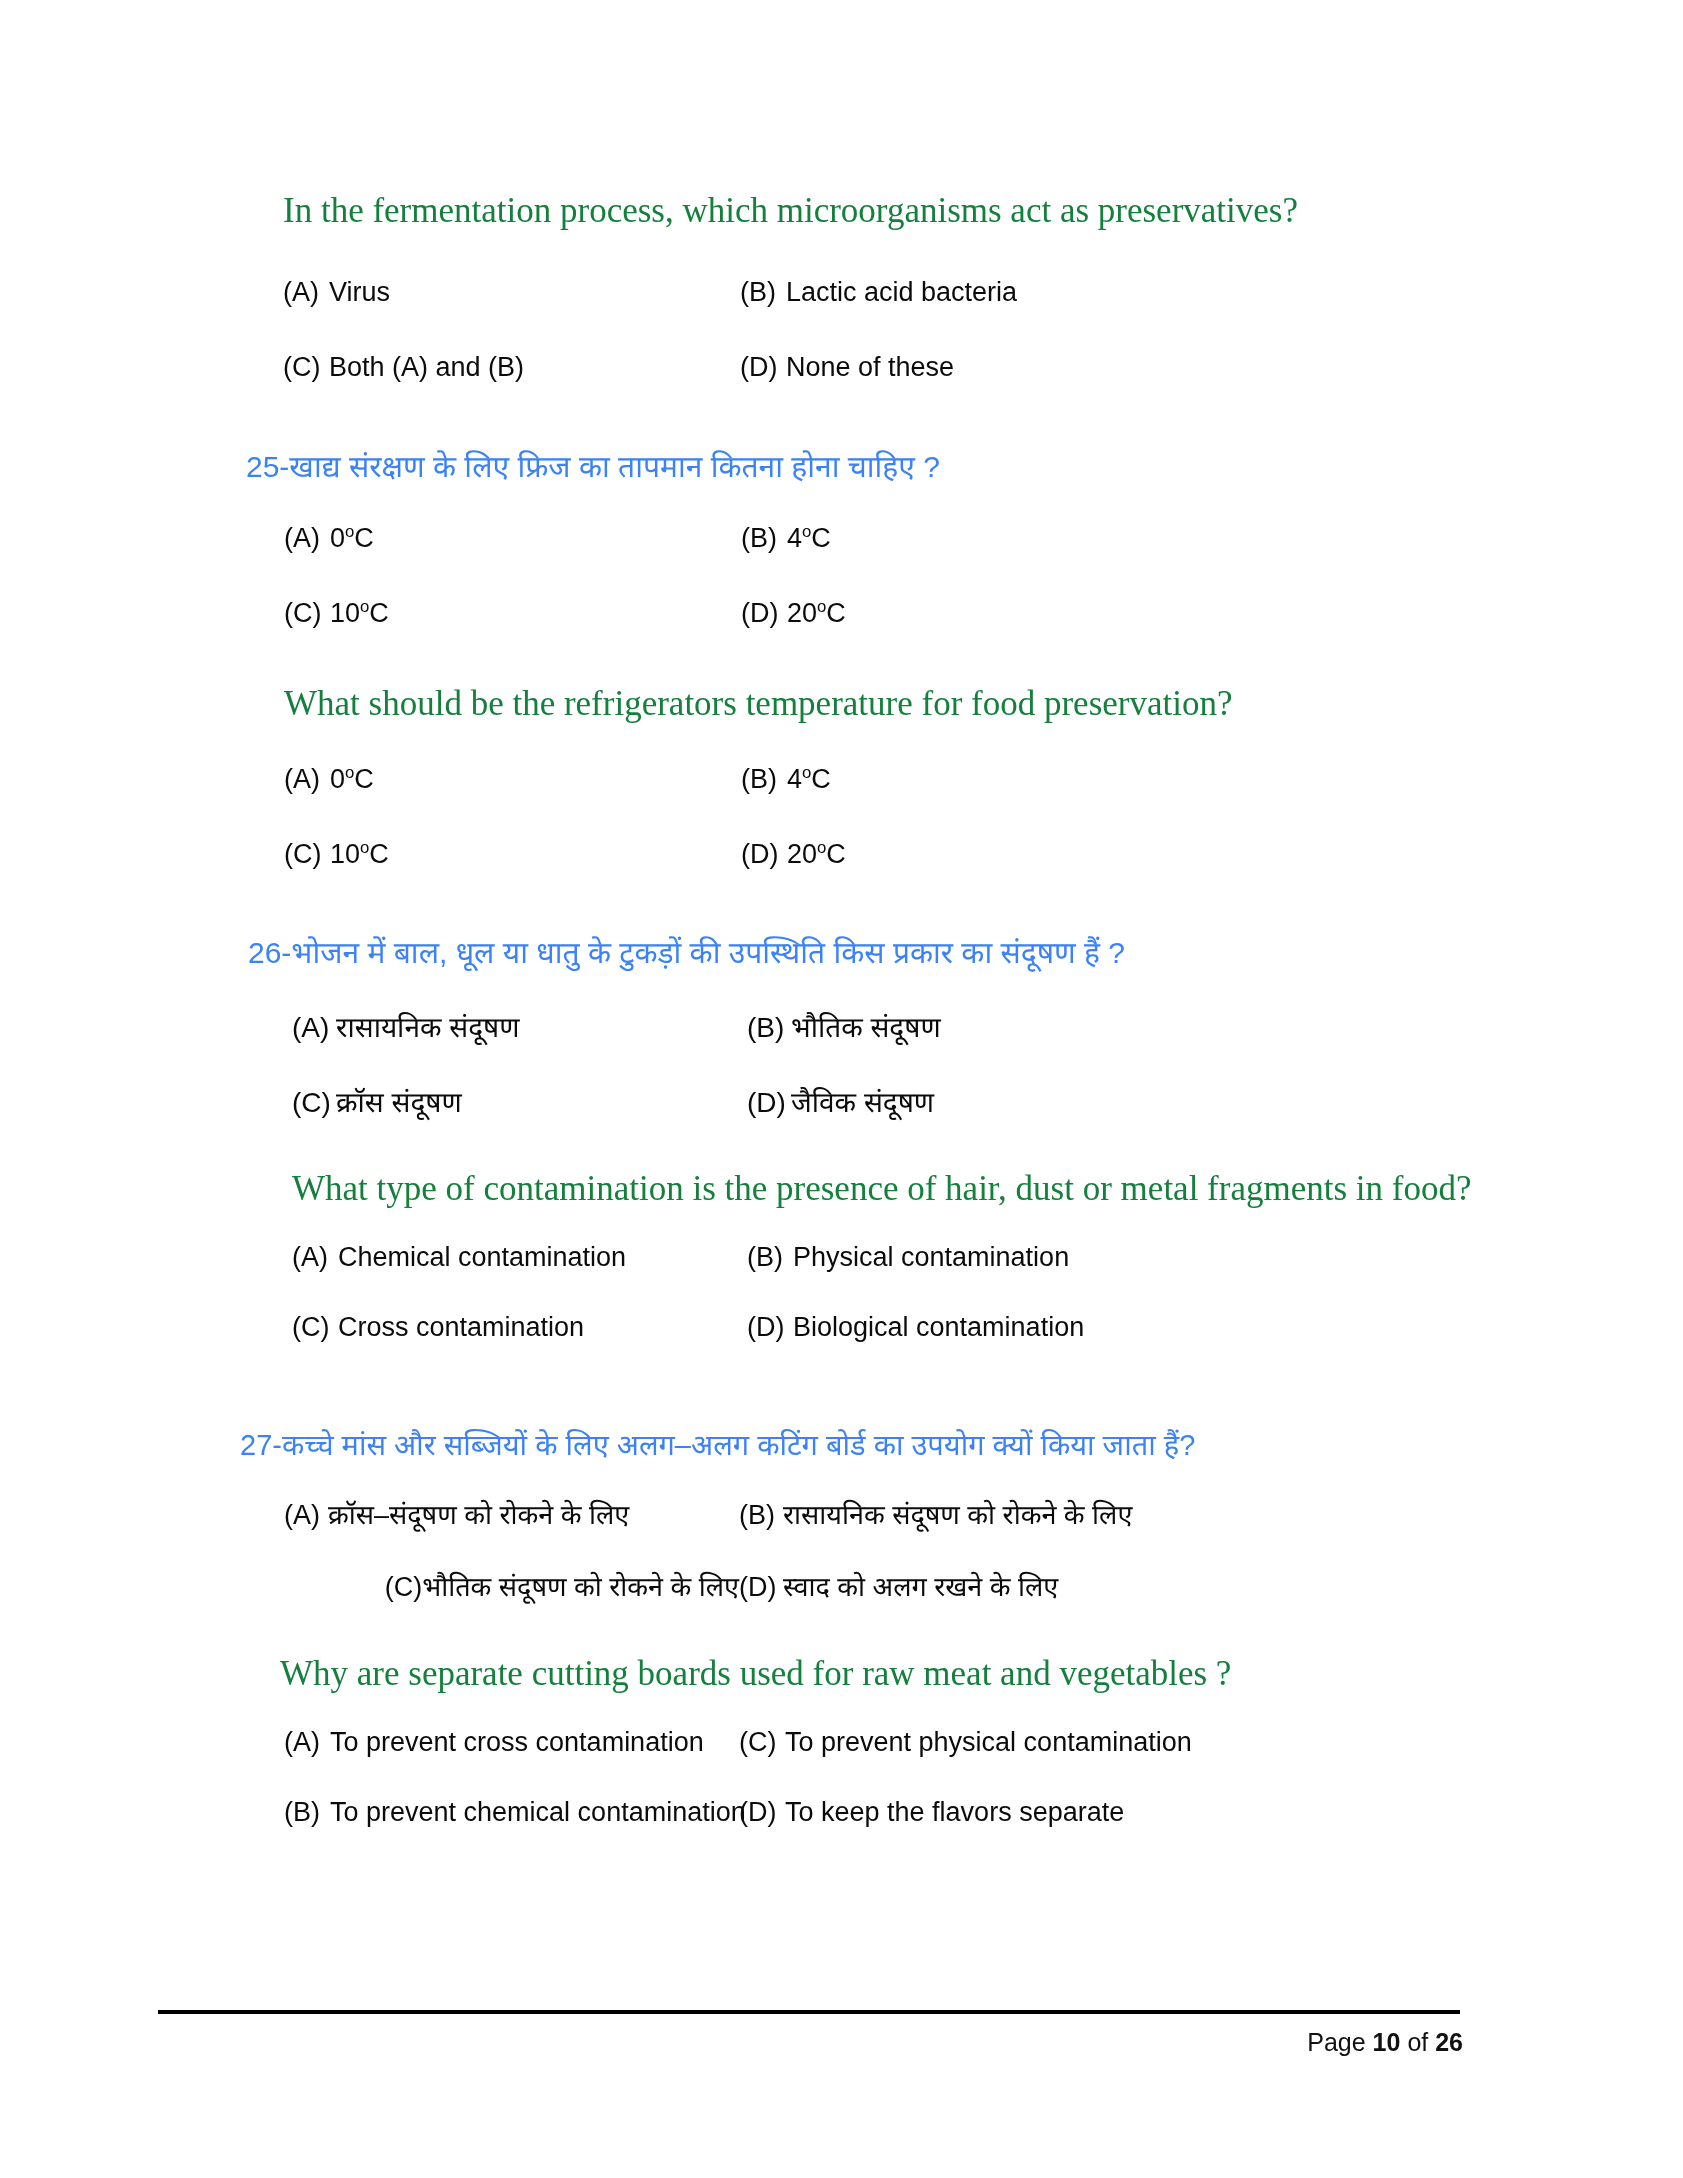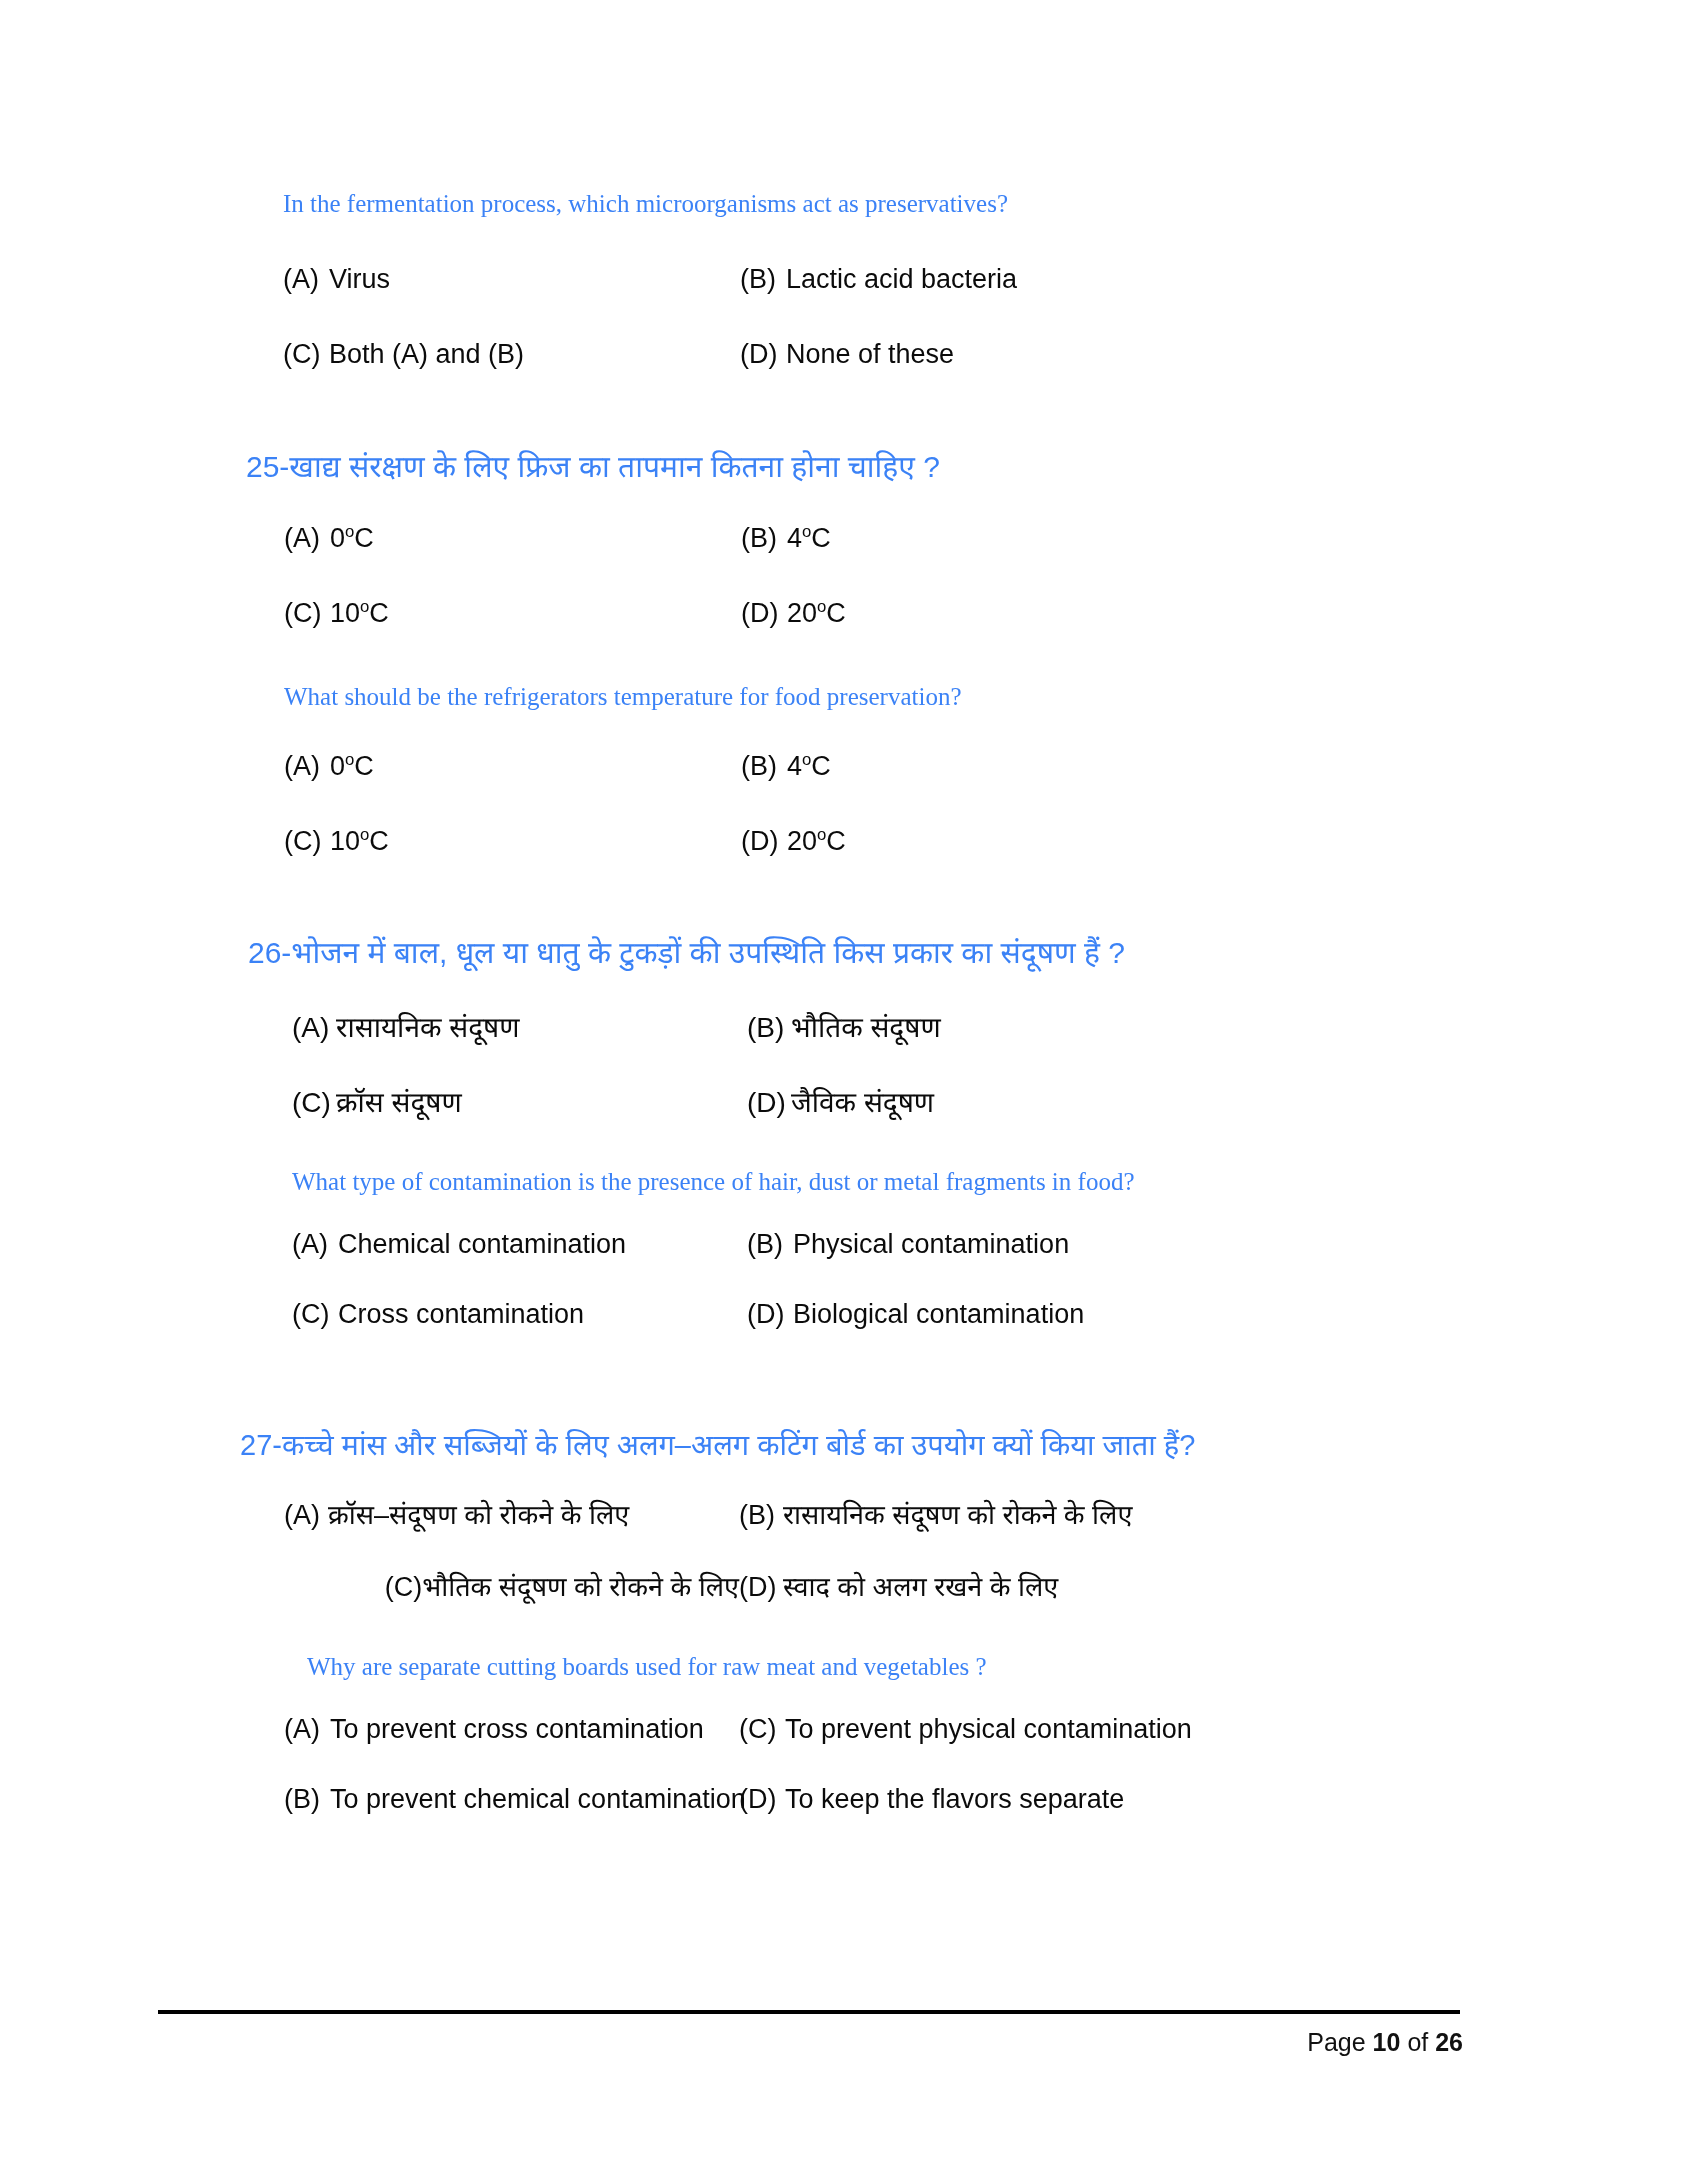--- a/index.html
+++ b/index.html
@@ -39,23 +39,23 @@
     padding: 0 0 0 0;
     white-space: nowrap;
   }
   .q-hindi .qnum {
     display: inline-block;
   }
 
   
   .q-english {
     font-family: "Liberation Serif", "DejaVu Serif", serif;
-    font-size: 25px;
+    font-size: 35px;
     line-height: 1.3;
-    color: #3b82f6;
+    color: #15803d;
     margin: 0;
     white-space: nowrap;
   }
 
   
   .opts {
     display: grid;
     grid-template-columns: 457px auto;
     row-gap: 0px;
     column-gap: 0px;
@@ -210,21 +210,21 @@
         <span class="lbl">(B)</span><span>रासायनिक  संदूषण  को  रोकने  के  लिए</span>
       </div>
       <div class="opt hindi" style="font-size:27px;text-align:right;">
         <span class="lbl">(C)</span><span>भौतिक  संदूषण  को  रोकने  के  लिए</span>
       </div>
       <div class="opt hindi" style="font-size:27px;">
         <span class="lbl">(D)</span><span>स्वाद  को  अलग  रखने  के  लिए</span>
       </div>
     </div>
 
-    <p class="q-english" style="margin-top:46px; margin-left:67px;">Why are separate cutting boards used for raw meat and vegetables ?</p>
+    <p class="q-english" style="margin-top:46px; margin-left:40px;">Why are separate cutting boards used for raw meat and vegetables ?</p>
 
     <div class="opts" style="margin-top:30px; margin-left:44px; row-gap:36px; grid-template-columns:455px auto;">
       <div class="opt">
         <span class="lbl">(A)</span><span>To prevent cross contamination</span>
       </div>
       <div class="opt">
         <span class="lbl">(C)</span><span>To prevent physical contamination</span>
       </div>
       <div class="opt">
         <span class="lbl">(B)</span><span>To prevent chemical contamination</span>

